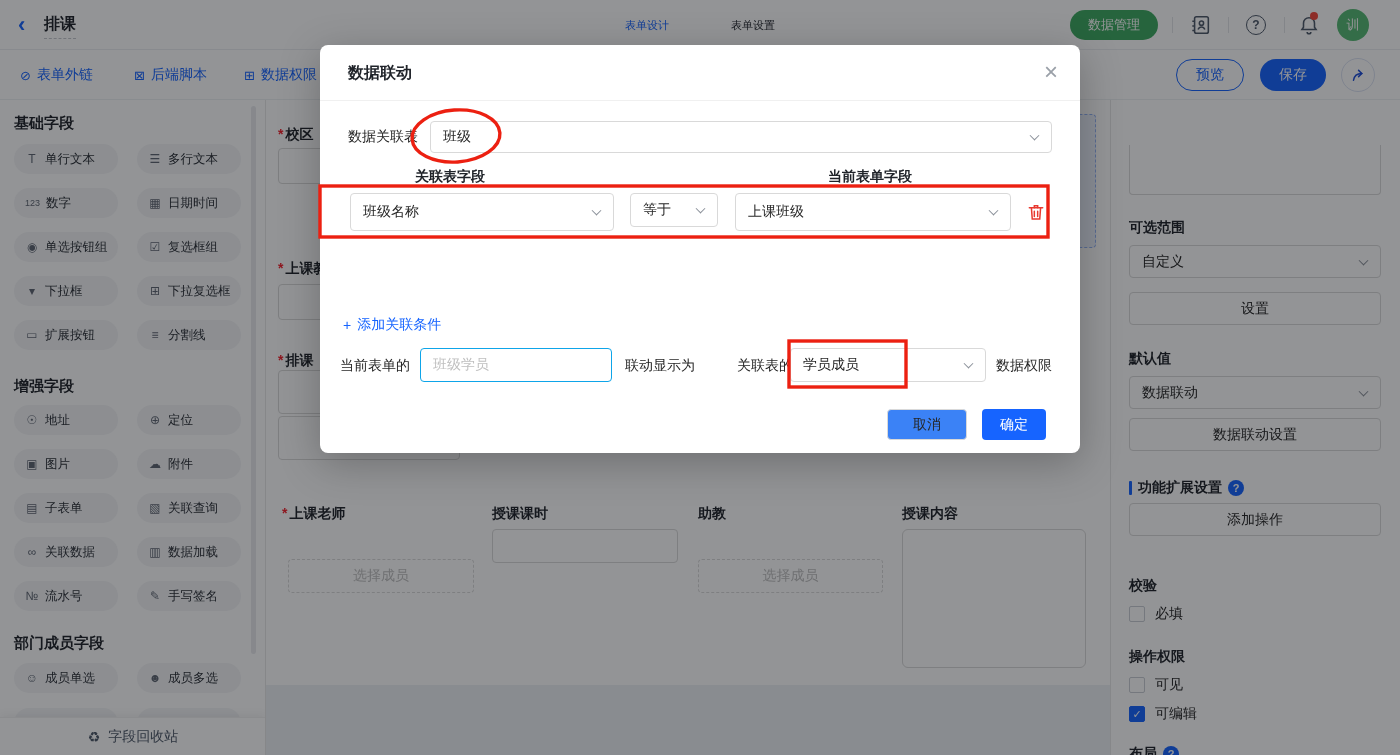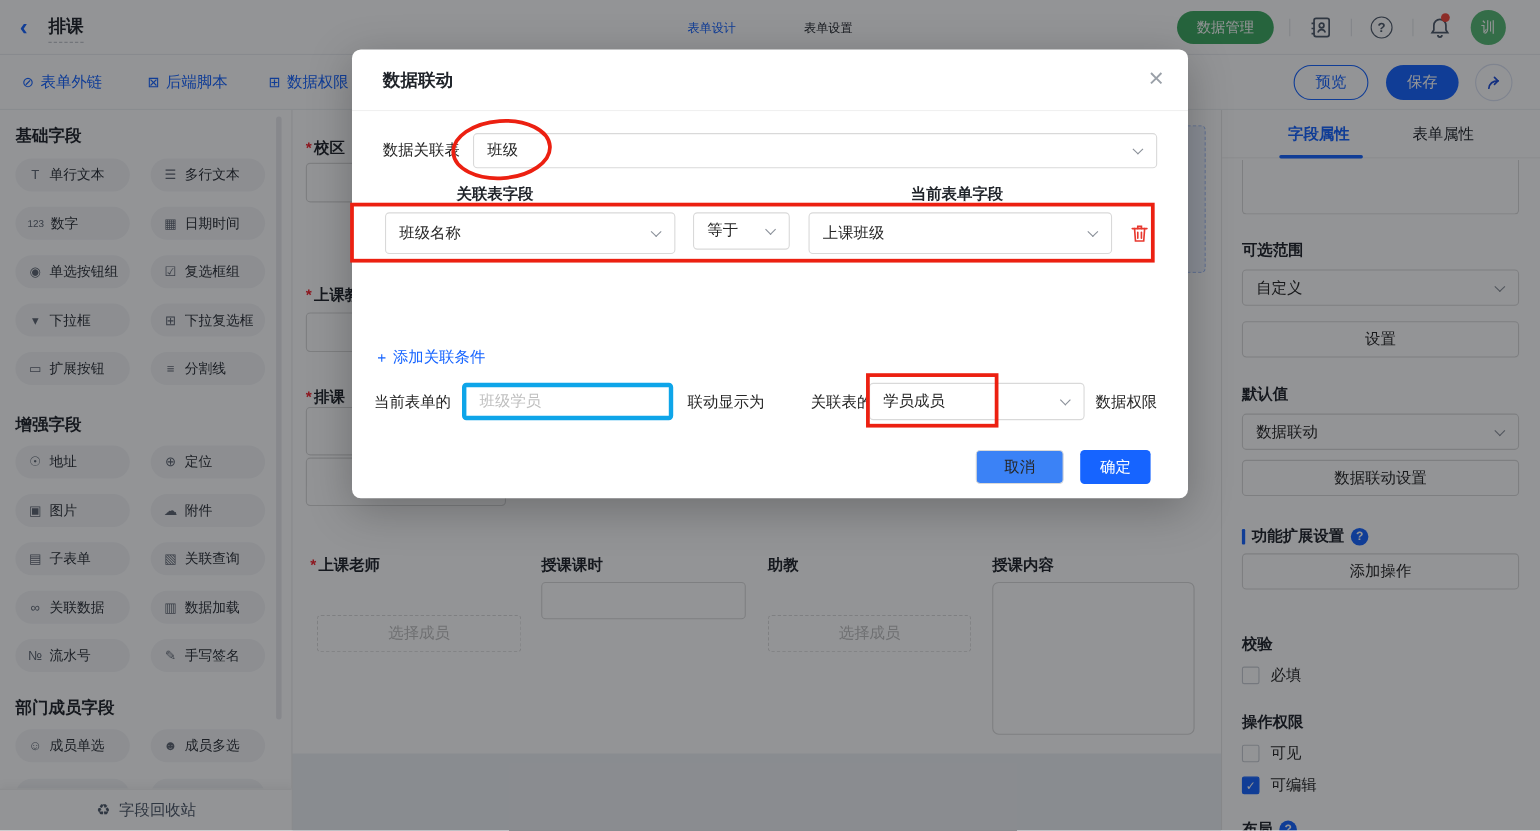--- a/index.html
+++ b/index.html
@@ -67,21 +67,21 @@
   .overlay { position:absolute; left:0; top:0; width:1400px; height:755px; background:rgba(10,12,16,.44); z-index:40; }
   .modal { position:absolute; left:320px; top:45px; width:760px; height:408px; background:#fff; border-radius:8px; box-shadow:0 10px 40px rgba(0,0,0,.25); z-index:50; }
   .mhead { position:absolute; left:0; top:0; width:760px; height:56px; border-bottom:1px solid #f0f0f0; }
   .mtitle { position:absolute; left:28px; top:18px; font-size:16px; font-weight:600; color:#1f2329; }
   .mclose { position:absolute; right:22px; top:14px; font-size:24px; color:#9aa0a8; line-height:26px; cursor:pointer; }
   .mlabel { position:absolute; font-size:14px; color:#262626; white-space:nowrap; }
   .sel { position:absolute; background:#fff; border:1px solid #d9d9d9; border-radius:4px; display:flex; align-items:center; padding:0 30px 0 12px; font-size:14px; color:#262626; cursor:pointer; }
   .cv { position:absolute; right:13px; top:50%; width:7px; height:7px; border-right:1.6px solid #8a9099; border-bottom:1.6px solid #8a9099; transform:translateY(-70%) rotate(45deg); }
   .mcolh { position:absolute; width:180px; text-align:center; font-size:14px; font-weight:600; color:#1f2329; }
   .addlink { position:absolute; left:23px; top:271px; display:flex; gap:6px; align-items:center; color:#1664FF; font-size:14px; cursor:pointer; }
-  .minput { position:absolute; background:#fff; border:4px solid #0ea5e9; border-radius:4px; display:flex; align-items:center; padding:0 12px; font-size:14px; color:#bfbfbf; }
+  .minput { position:absolute; background:#fff; border:1px solid #0ea5e9; border-radius:4px; display:flex; align-items:center; padding:0 12px; font-size:14px; color:#bfbfbf; }
   .mcancel { position:absolute; left:567px; top:364px; width:80px; height:31px; border:1px solid #d9d9d9; border-radius:4px; background:#3b82f6; color:#262626; font-size:14px; display:flex; align-items:center; justify-content:center; cursor:pointer; }
   .mok { position:absolute; left:662px; top:364px; width:64px; height:31px; border-radius:4px; background:#1664FF; color:#fff; font-size:14px; display:flex; align-items:center; justify-content:center; cursor:pointer; }
 
   .anno { position:absolute; left:0; top:0; z-index:60; pointer-events:none; }
 </style>
 </head>
 <body>
 
 <div class="page">
 
@@ -272,25 +272,20 @@
     <div class="flabel" style="left:432px;top:405px"><span>助教</span></div>
     <div class="fbox dash" style="left:432px;top:429px;width:185px;height:34px">
         <span>选择成员</span>
       </div>
 
     <div class="flabel" style="left:636px;top:405px"><span>授课内容</span></div>
     <div class="fbox" style="left:636px;top:429px;width:184px;height:139px;border-radius:6px"></div>
   </div>
 
   <div class="panel">
-    <div class="ptabs">
-      <span class="ptab on" style="left:60px">字段属性</span>
-      <span class="ptab" style="left:173px">表单属性</span>
-      <div class="punder"></div>
-    </div>
 
     <div style="position:absolute;left:18px;top:45px;width:252px;height:50px;border:1px solid #d9d9d9;border-top:none;border-radius:0 0 4px 4px"></div>
 
     <div class="plabel" style="top:119px">可选范围</div>
     <div class="psel" style="top:145px">
         <span>自定义</span>
         <i class="cv"></i>
       </div>
     <div class="pbtn" style="top:192px">设置</div>
 

